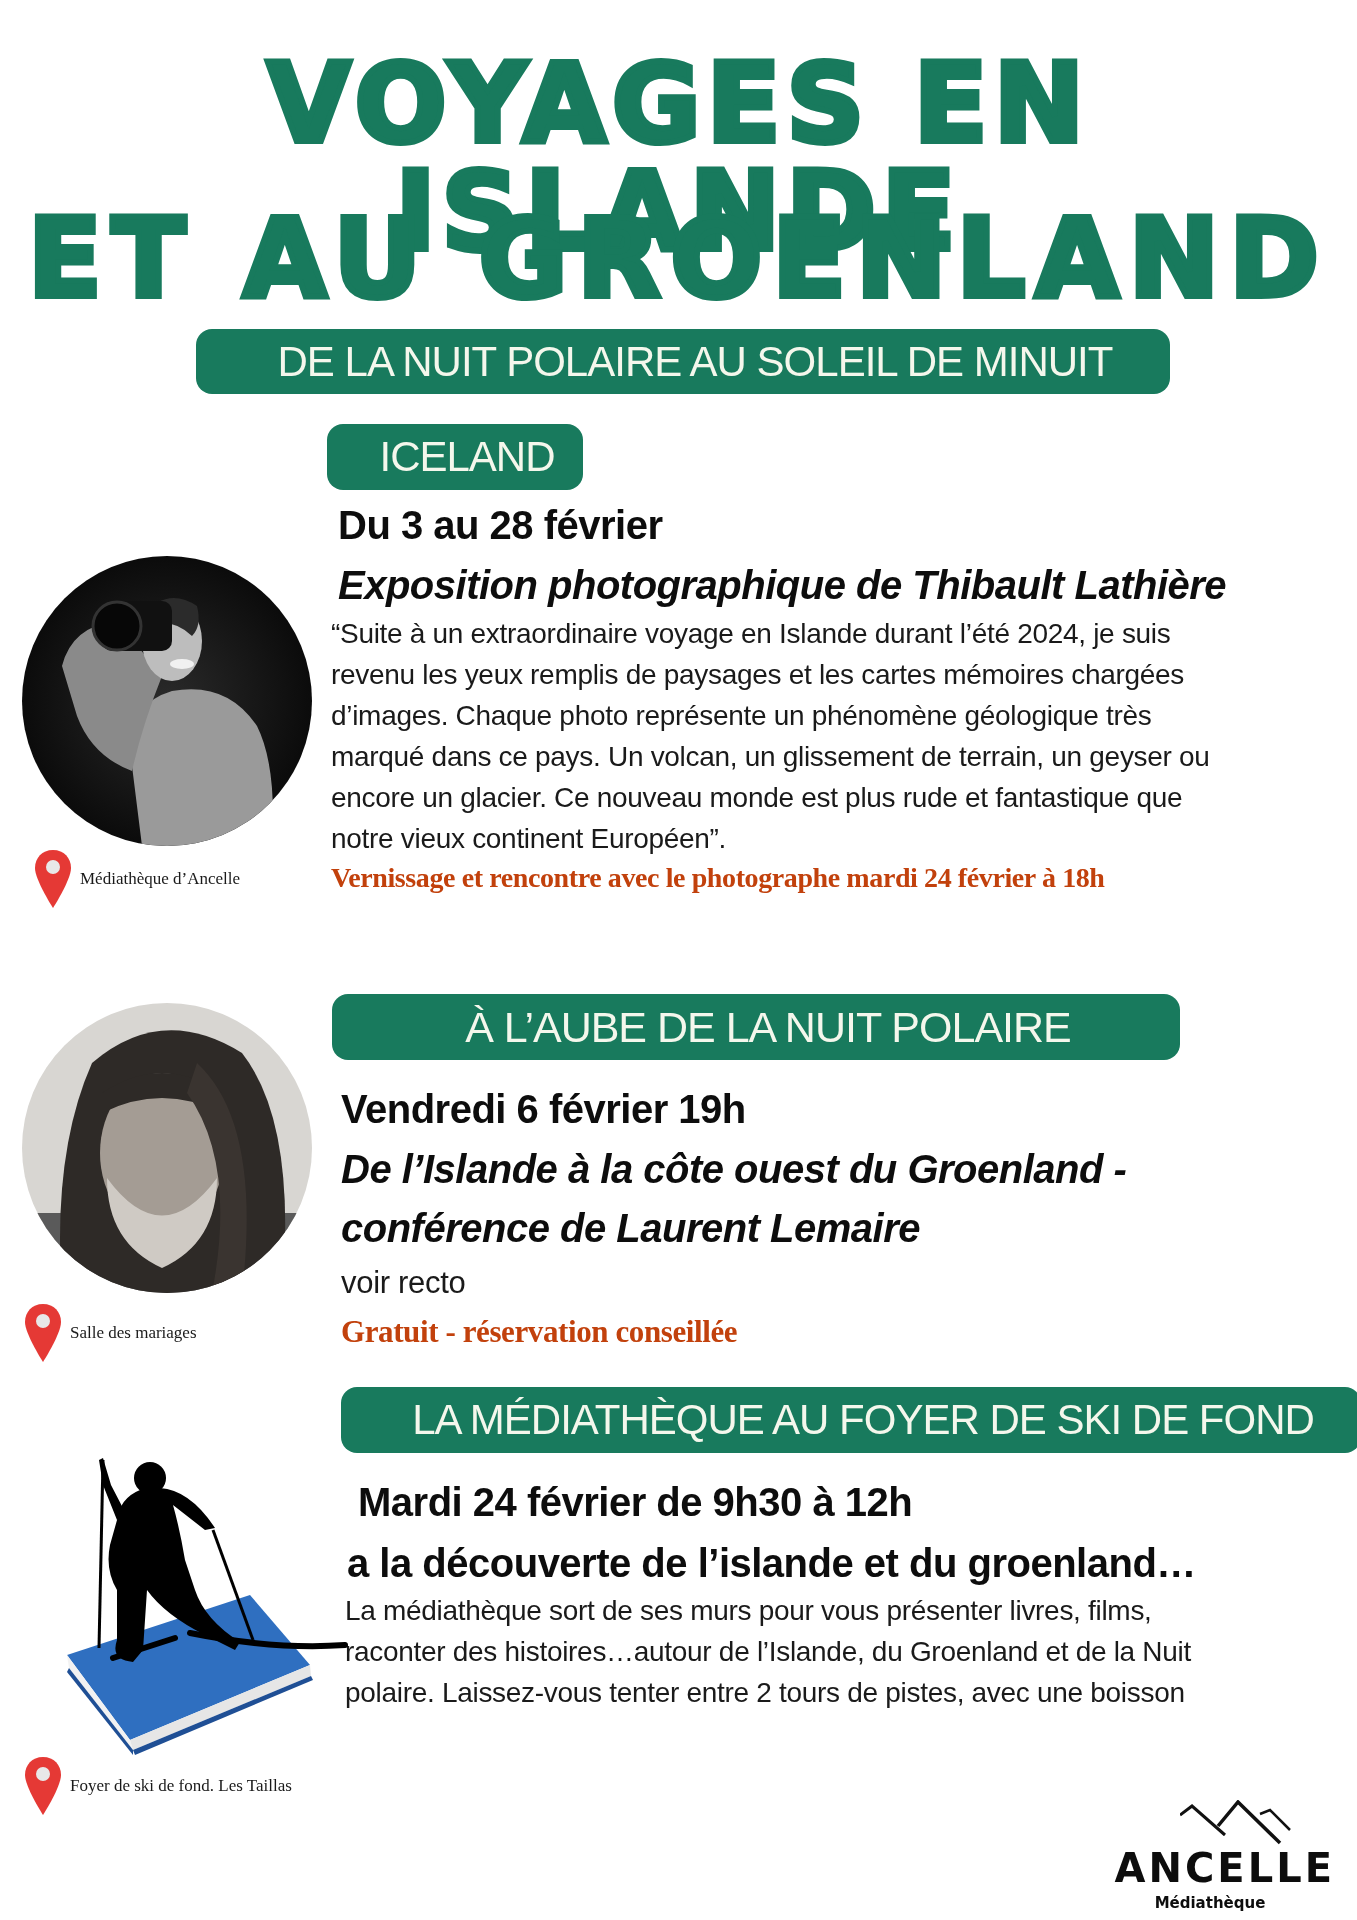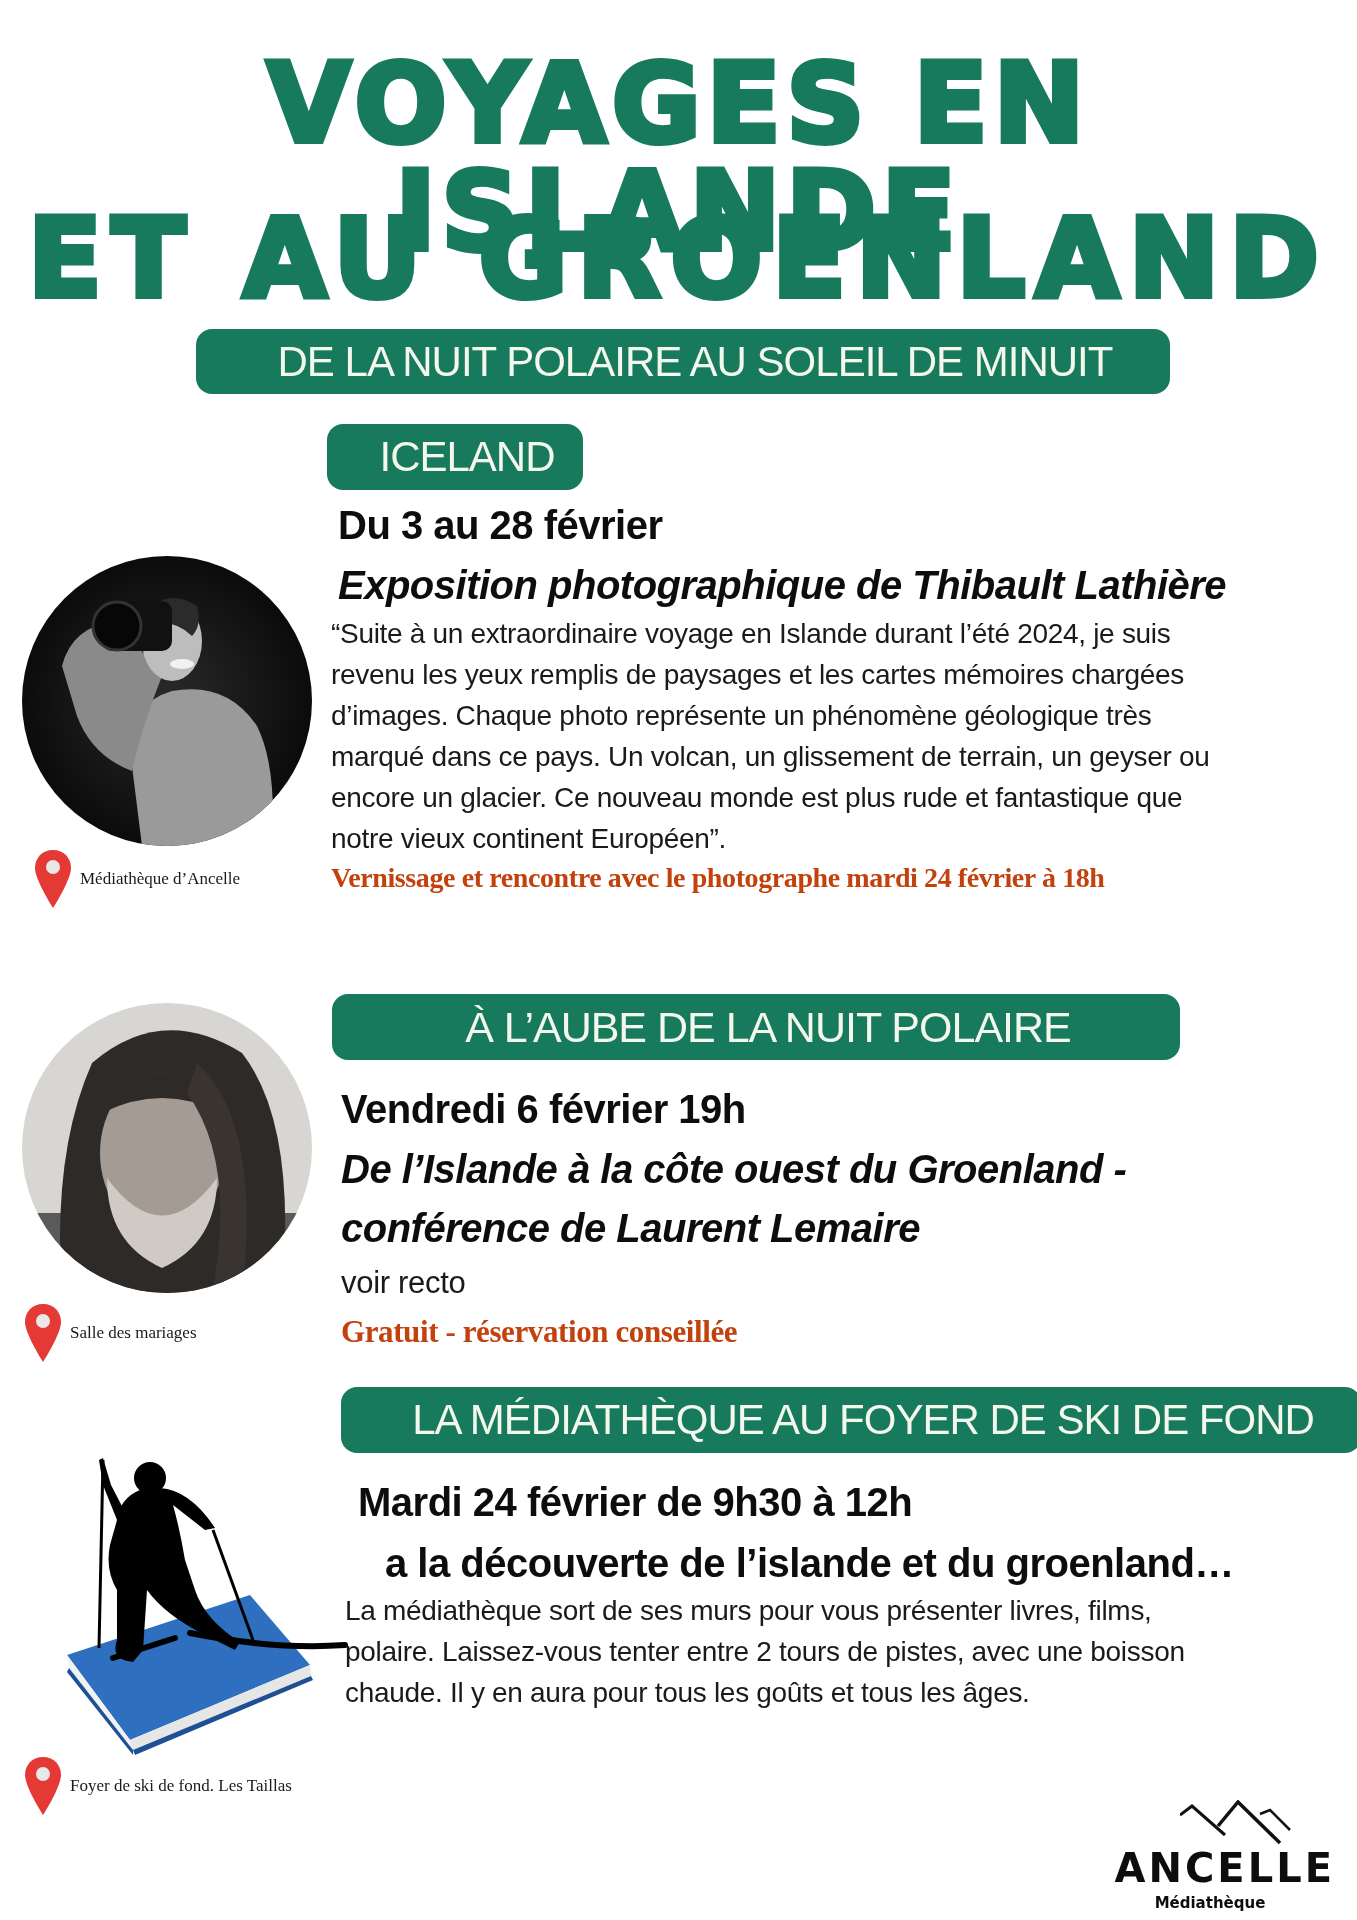--- a/index.html
+++ b/index.html
@@ -106,25 +106,25 @@
 <div class="location" style="left:24px; top:1302px;">
   <svg class="pin" viewBox="0 0 38 62">
     <path d="M19 2 C8 2 1 10 1 20 C1 32 19 60 19 60 C19 60 37 32 37 20 C37 10 30 2 19 2 Z" fill="#e53935"></path>
     <circle cx="19" cy="19" r="7" fill="#e8e8e8"></circle>
   </svg>
   <span>Salle des mariages</span>
 </div>
 
 <div class="pill s3">LA MÉDIATHÈQUE AU FOYER DE SKI DE FOND</div>
 <div class="h-date" style="left:358px; top:1480px;">Mardi 24 février de 9h30 à 12h</div>
-<div class="h-date" style="left:347px; top:1541px;margin-left:38px;">a la découverte de l’islande et du groenland…</div>
+<div class="h-date" style="left:347px; top:1541px;">a la découverte de l’islande et du groenland…</div>
 <div class="body-text" style="left:345px; top:1590px; width:1000px;">
   <div>La médiathèque sort de ses murs pour vous présenter livres, films,</div>
+  <div>raconter des histoires…autour de l’Islande, du Groenland et de la Nuit</div>
   <div>polaire. Laissez-vous tenter entre 2 tours de pistes, avec une boisson</div>
-  <div>chaude. Il y en aura pour tous les  goûts et tous les âges.</div>
 </div>
 
 <div class="abs" style="left:55px; top:1450px; width:300px; height:305px;">
   <svg width="300" height="305" viewBox="0 0 300 305">
 
     <polygon points="12,205 195,145 255,215 75,290" fill="#2f6fc0"></polygon>
     <polygon points="12,205 75,290 78,300 14,218" fill="#f2f2f2"></polygon>
     <polygon points="75,290 255,215 256,226 78,300" fill="#e6e6e6"></polygon>
     <polygon points="14,218 78,300 78,305 12,222" fill="#1f4f95"></polygon>
     <polygon points="78,300 256,226 258,230 80,305" fill="#1f4f95"></polygon>

